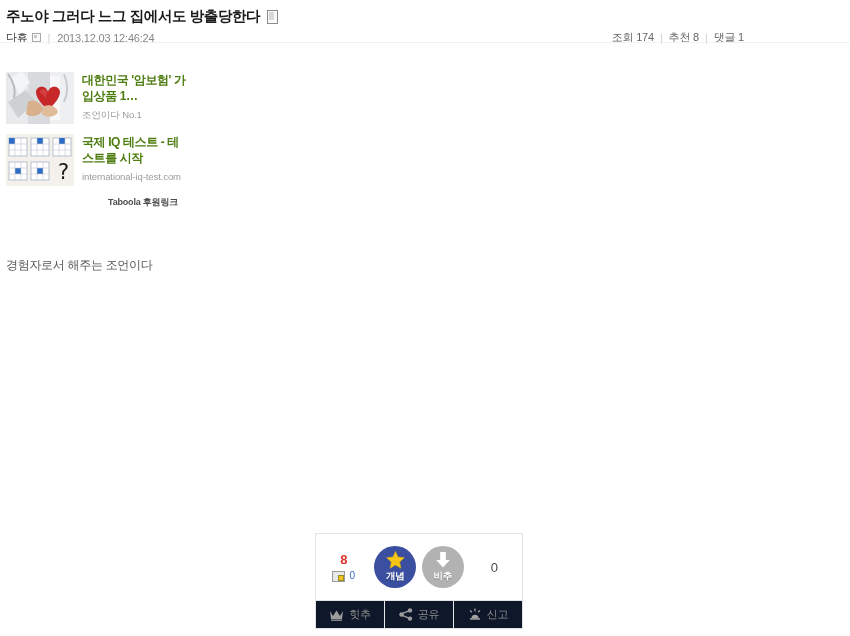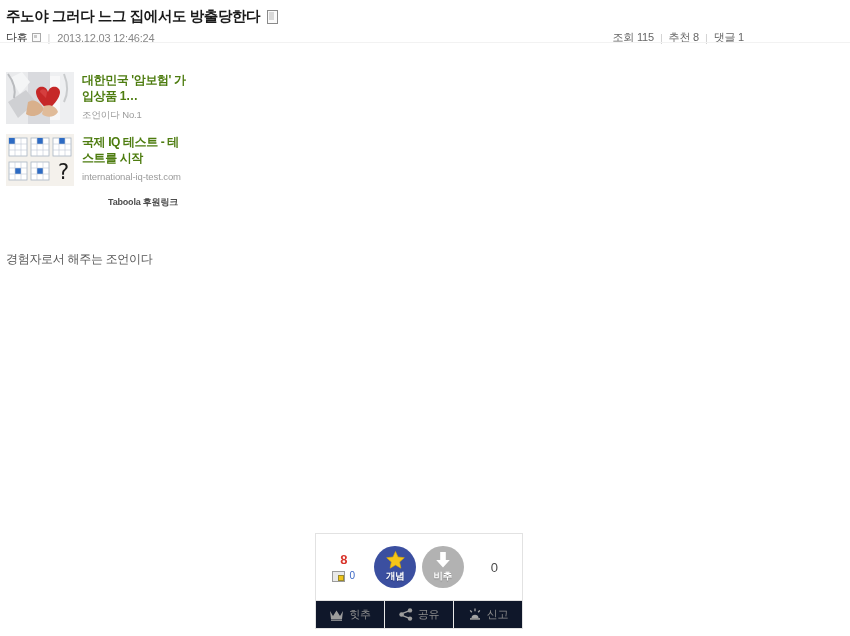--- a/index.html
+++ b/index.html
@@ -154,21 +154,21 @@
     color: #4d4d4d;
     padding-right: 18px;
     margin-top: 10px;
     letter-spacing: -0.2px;
   }
 
   
   .article-body {
     position: absolute;
     left: 6px;
-    top: 250px;
+    top: 256px;
     width: 600px;
     font-size: 12px;
     color: #555555;
     line-height: 1.6;
     letter-spacing: -0.3px;
   }
 
   
   .vote-widget {
     position: absolute;
@@ -302,21 +302,21 @@
     <span class="broken-img-glyph"></span>
   </div>
   <div class="post-meta-row">
     <div class="meta-left">
       <span class="meta-author">다휴</span>
       <span class="broken-img-glyph tiny"></span>
       <span class="meta-sep">|</span>
       <span class="meta-date">2013.12.03 12:46:24</span>
     </div>
     <div class="meta-right">
-      <span class="stat">조회 115</span>
+      <span class="stat">조회 174</span>
       <span class="meta-sep">|</span>
       <span class="stat">추천 8</span>
       <span class="meta-sep">|</span>
       <span class="stat">댓글 1</span>
     </div>
   </div>
 </div>
 <div class="header-divider"></div>
 
 <div class="reco-block">

